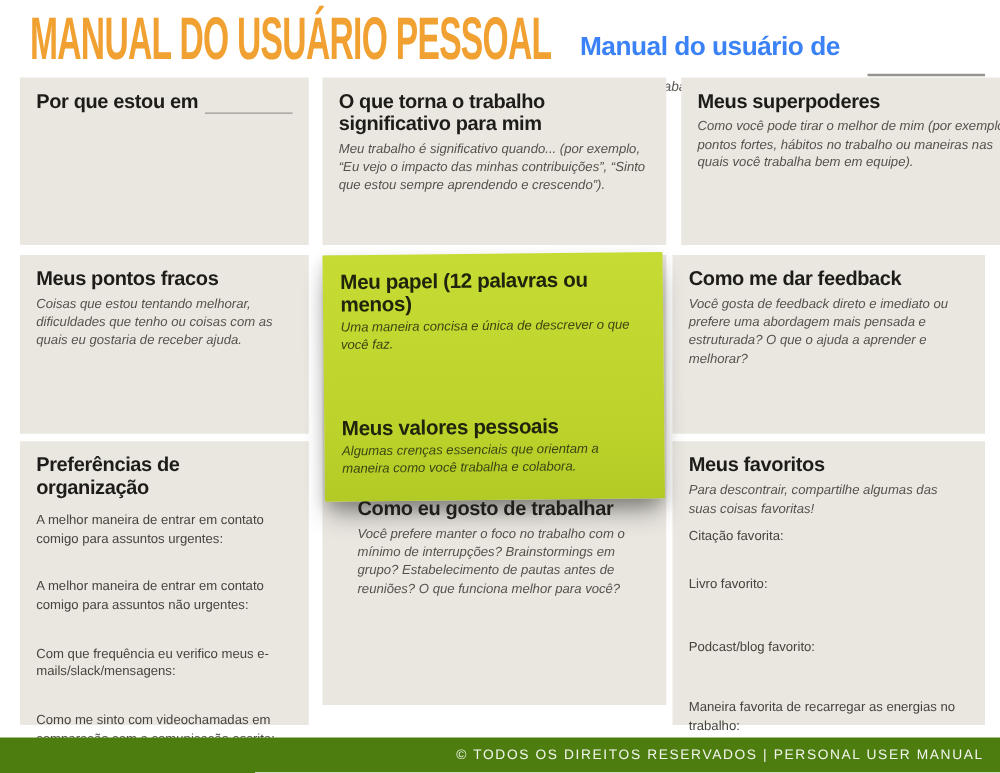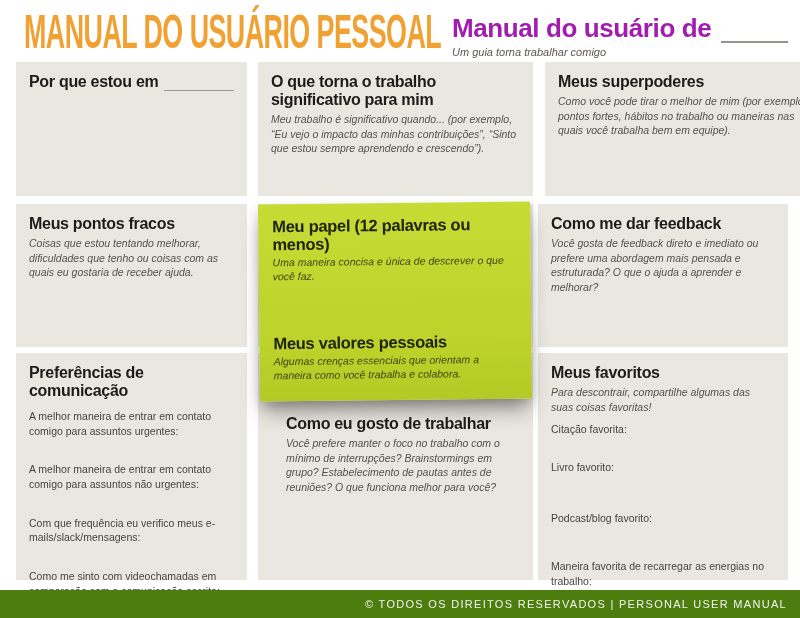--- a/index.html
+++ b/index.html
@@ -13,21 +13,21 @@
   
   .big-title {
     position:absolute; left:24px; top:8px; margin:0;
     font-size:48px; line-height:1; font-weight:bold;
     color:#F0A132; letter-spacing:-1px; white-space:nowrap;
     transform:scaleX(0.56); transform-origin:left top;
   }
   .name-block { position:absolute; left:452px; top:14px; right:12px; }
   .name-row { display:flex; align-items:flex-end; }
   .name-row h2 {
-    margin:0; font-size:26px; font-weight:bold; color:#a21caf;
+    margin:12px; font-size:21px; font-weight:bold; color:#3b82f6;
     letter-spacing:-0.4px; white-space:nowrap; line-height:1.1;
   }
   .name-line { flex:1; border-bottom:2px solid #96938e; margin-left:10px; height:16px; }
   .header-caption { font-size:11px; font-style:italic; color:#5a5650; margin-top:3px; }
 
   
   .card {
     position:absolute; background:#EAE7E1; box-sizing:border-box;
     padding:11px 13px; z-index:1;
   }
@@ -44,21 +44,21 @@
   .prompt { font-size:10.5px; color:#47443e; line-height:1.4; margin:0; }
 
   
   .c1r1 { left:16px;  top:62px;  width:231px; height:134px; }
   .c2r1 { left:258px; top:62px;  width:275px; height:134px; }
   .c3r1 { left:545px; top:62px;  width:288px; height:134px; }
   .c1r2 { left:16px;  top:204px; width:231px; height:143px; }
   .c2r2 { left:258px; top:204px; width:275px; height:143px; }
   .c3r2 { left:538px; top:204px; width:250px; height:143px; }
   .c1r3 { left:16px;  top:353px; width:231px; height:227px; }
-  .c2r3 { left:258px; top:353px; width:275px; height:227px; padding-top:62px;padding-left:28px; }
+  .c2r3 { left:258px; top:337px; width:275px; height:227px; padding-top:62px;padding-left:28px; }
   .c3r3 { left:538px; top:353px; width:250px; height:227px; }
 
   .c1r3 .prompt { margin-top:24px; }
   .c1r3 .prompt:first-of-type { margin-top:9px; }
   .fav-p1 { margin-top:8px; }
   .fav-p2 { margin-top:23px; }
   .fav-p3 { margin-top:36px; }
   .fav-p4 { margin-top:34px; }
 
   
@@ -125,21 +125,21 @@
   </div>
 
   <div class="card c2r2"></div>
 
   <div class="card c3r2">
     <h2>Como me dar feedback</h2>
     <div class="body">Você gosta de feedback direto e imediato ou prefere uma abordagem mais pensada e estruturada? O que o ajuda a aprender e melhorar?</div>
   </div>
 
   <div class="card c1r3">
-    <h2>Preferências de comunicação</h2>
+    <h2>Preferências de organização</h2>
     <p class="prompt">A melhor maneira de entrar em contato comigo para assuntos urgentes:</p>
     <p class="prompt">A melhor maneira de entrar em contato comigo para assuntos não urgentes:</p>
     <p class="prompt">Com que frequência eu verifico meus e-mails/slack/mensagens:</p>
     <p class="prompt">Como me sinto com videochamadas em comparação com a comunicação escrita:</p>
   </div>
 
   <div class="card c2r3">
     <h2>Como eu gosto de trabalhar</h2>
     <div class="body">Você prefere manter o foco no trabalho com o mínimo de interrupções? Brainstormings em grupo? Estabelecimento de pautas antes de reuniões? O que funciona melhor para você?</div>
   </div>

